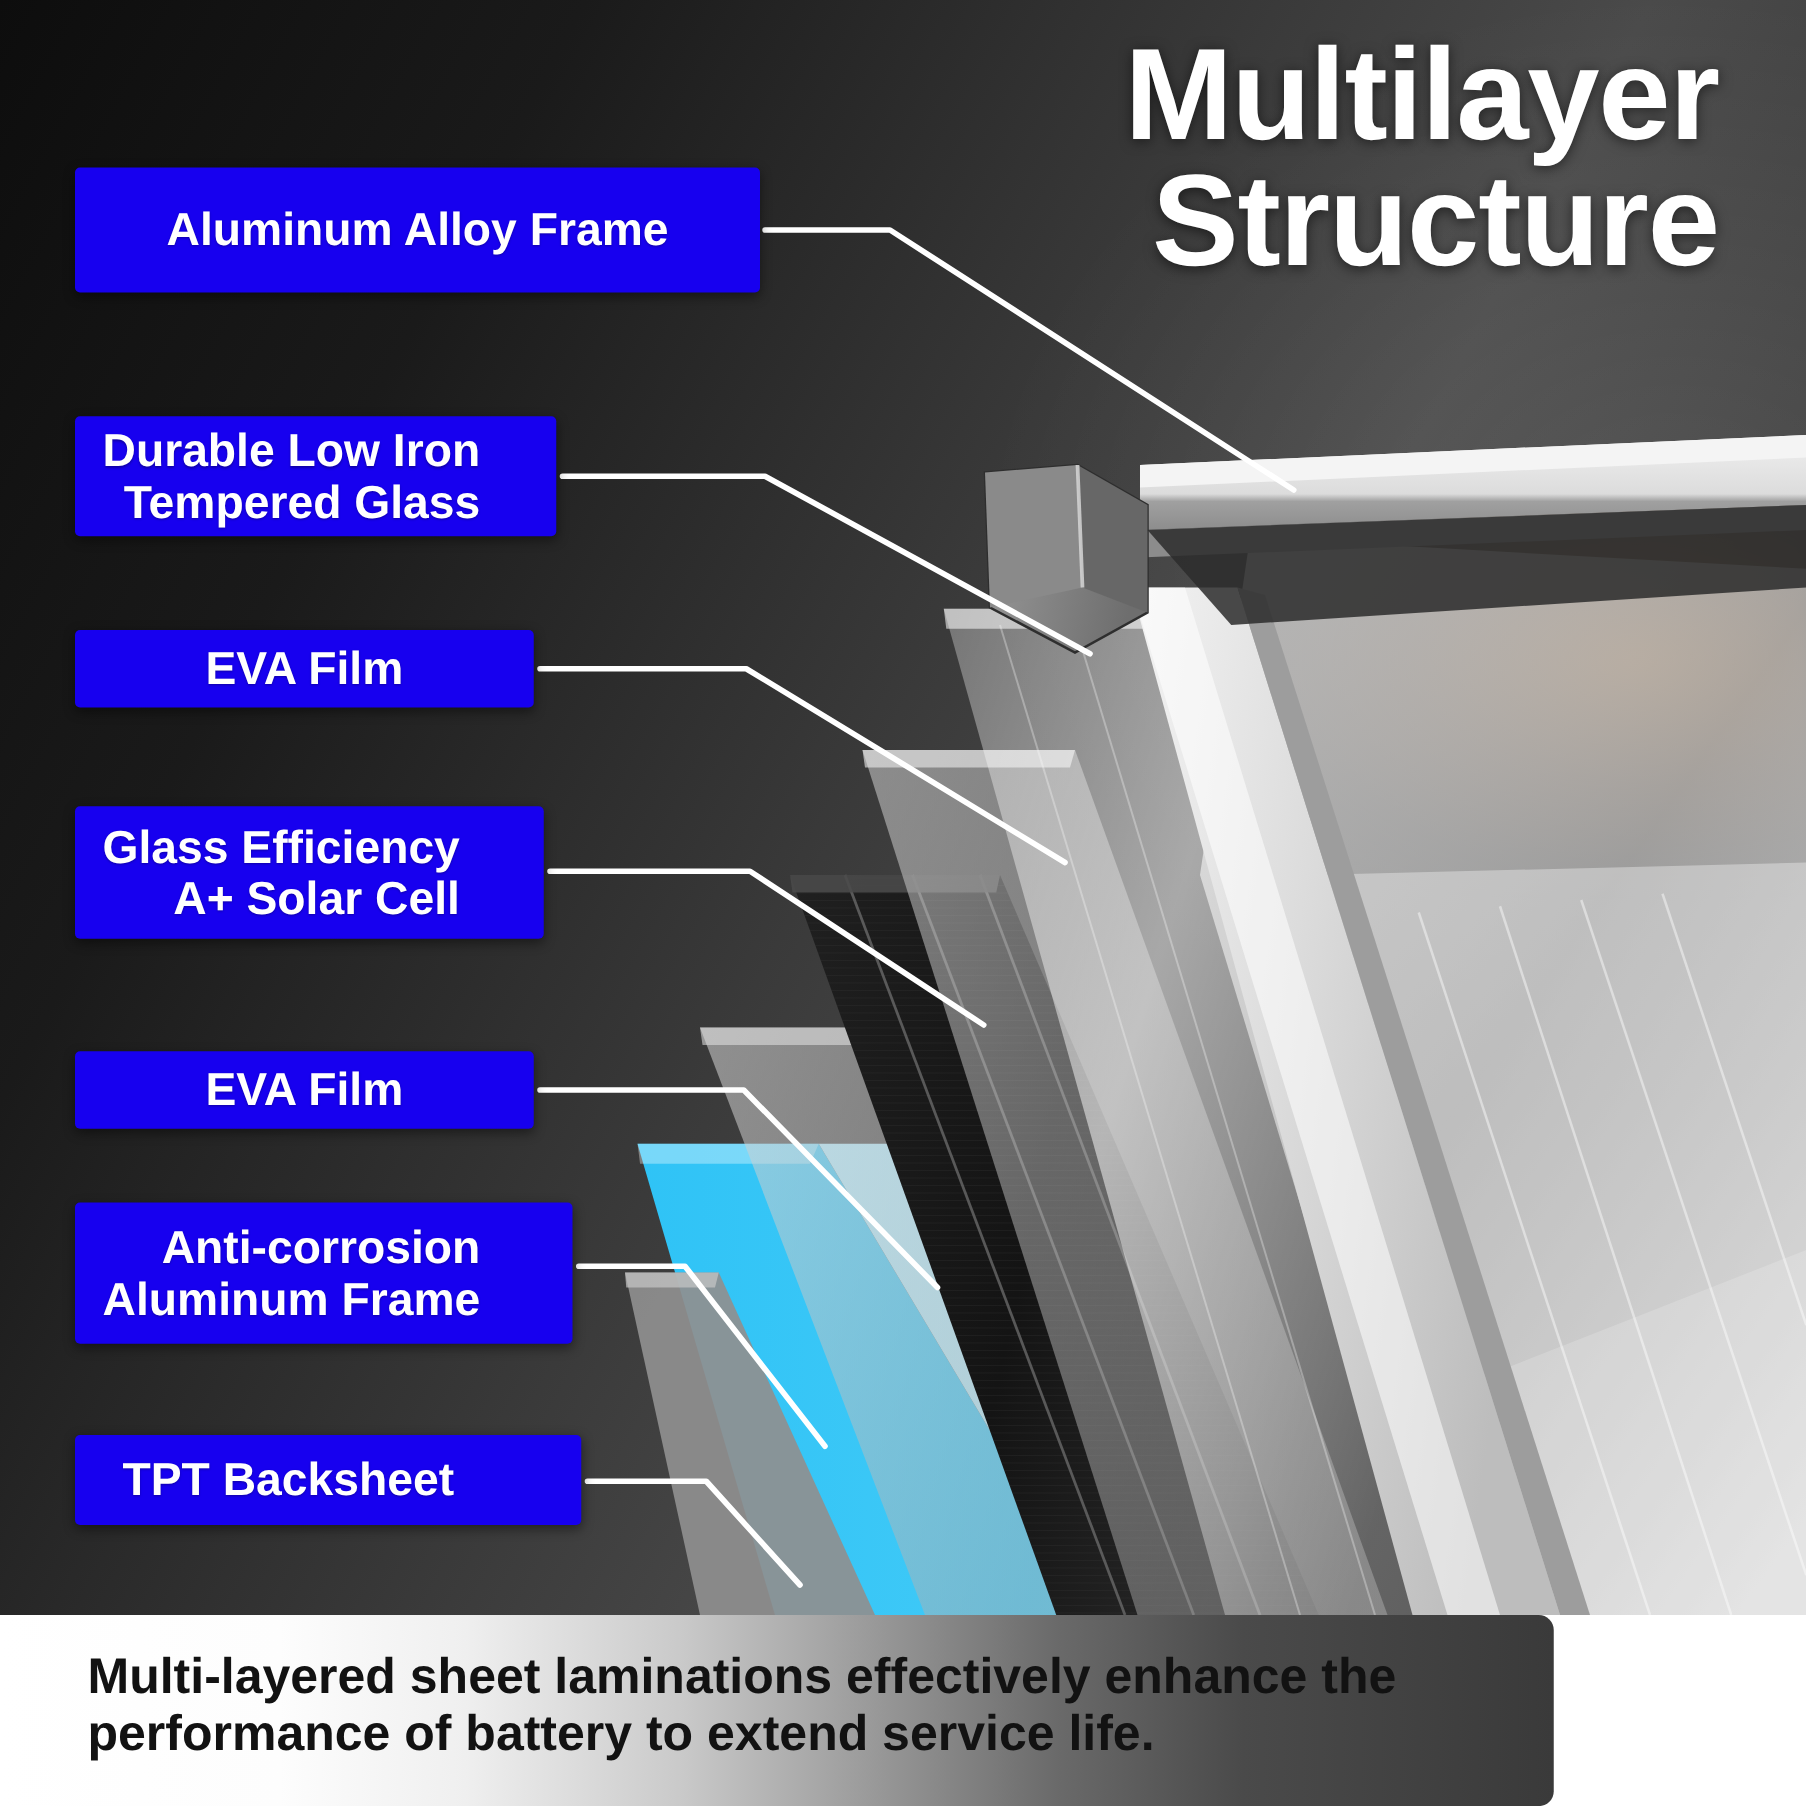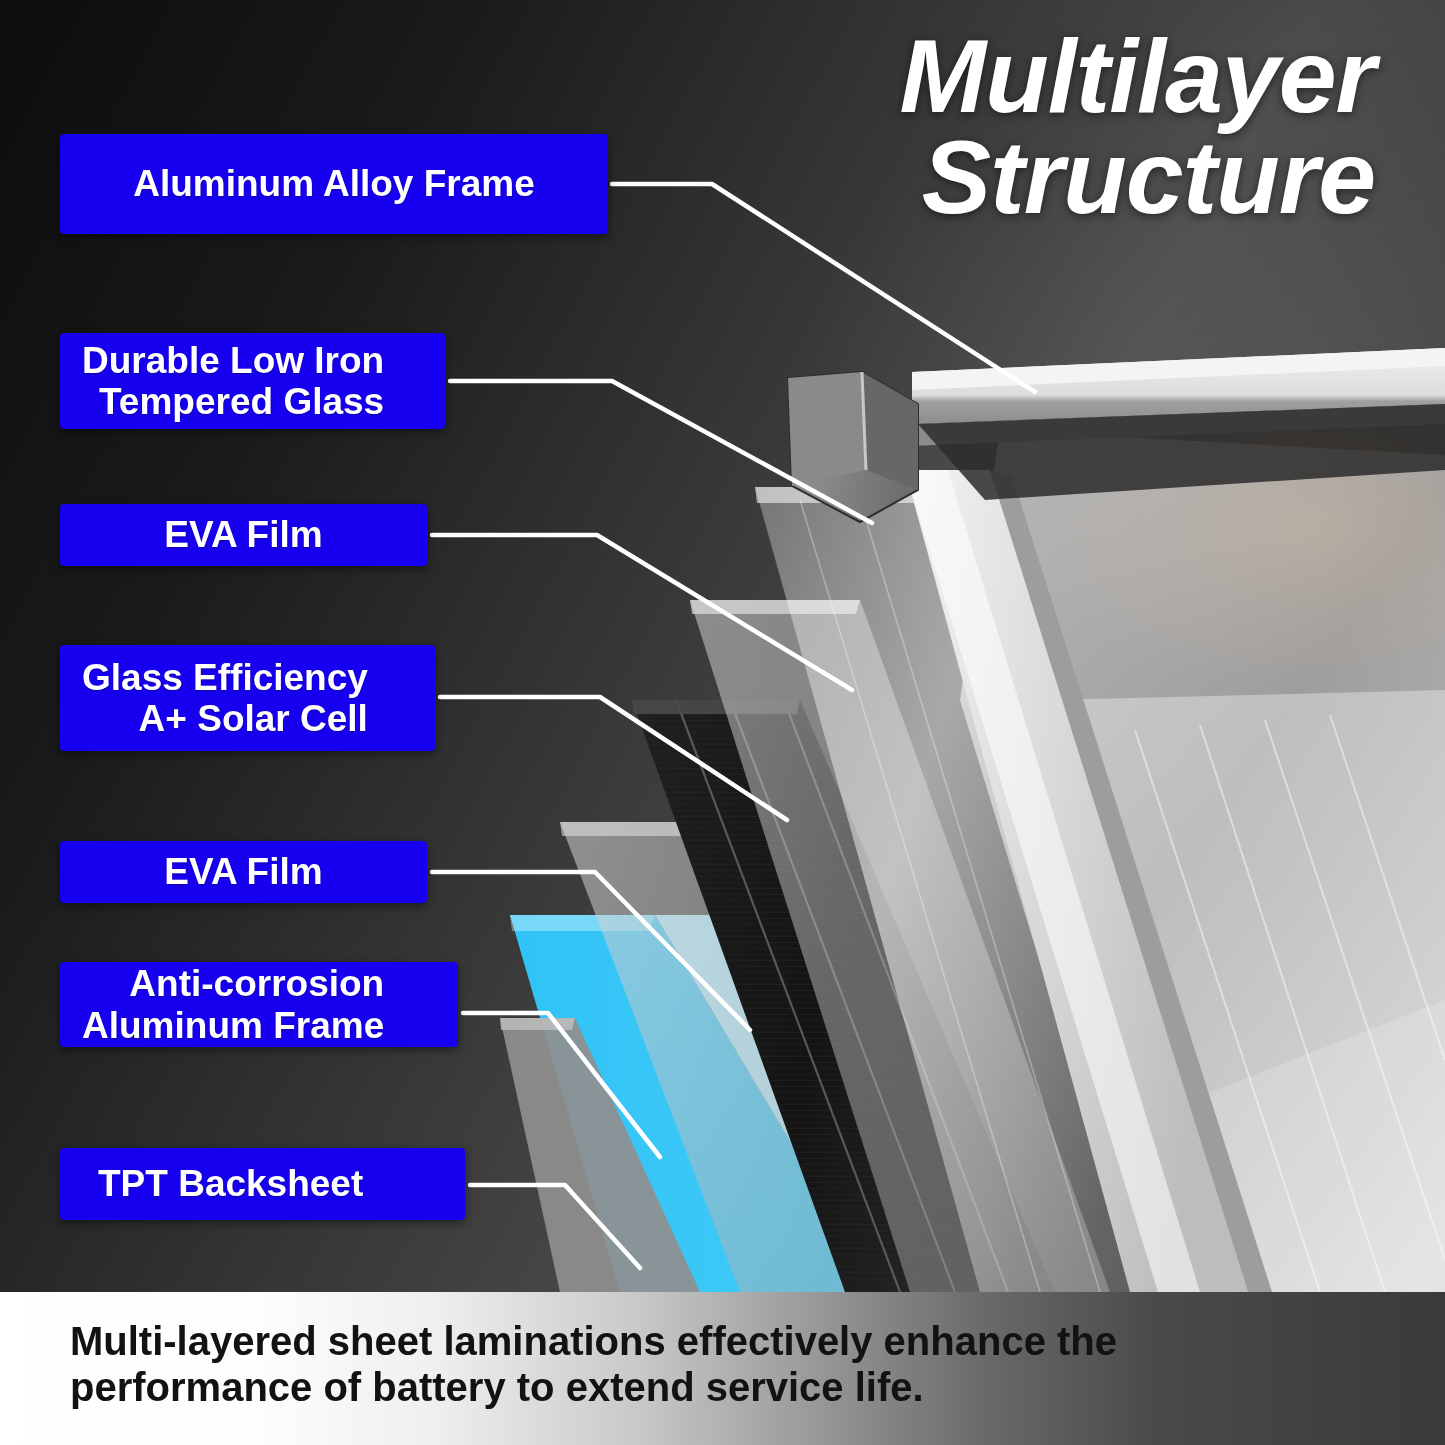--- a/index.html
+++ b/index.html
@@ -55,21 +55,20 @@
     top: 26px;
     width: 700px;
     text-align: right;
     color: #ffffff;
     font-weight: bold;
     font-size: 104px;
     line-height: 0.97;
     letter-spacing: -1px;
     text-shadow: 0 2px 10px rgba(0,0,0,0.55);
     white-space: pre-line;
-    font-style: italic;
   }
 
   
   .label {
     position: absolute;
     background: #1700ef;
     border-radius: 4px;
     color: #ffffff;
     font-weight: bold;
     font-size: 37px;
@@ -83,25 +82,26 @@
     text-shadow: 0 1px 2px rgba(0,0,0,0.30);
   }
   .label.center { justify-content: center; text-align: center; }
   .label.left   { justify-content: flex-start; text-align: right; }
 
   
   #caption-band {
     position: absolute;
     left: 0;
     top: 1292px;
-    width: 1445px;
+    width: 1243px;
     height: 153px;
     background: linear-gradient(90deg,
         #ffffff 0%, #fdfdfd 18%, #efefef 30%, #c9c9c9 44%,
         #9a9a9a 56%, #6a6a6a 68%, #4a4a4a 80%, #3a3a3a 100%);
+    border-radius: 12px;
   }
   #caption-text {
     position: absolute;
     left: 70px;
     top: 26px;
     width: 1300px;
     color: #121212;
     font-weight: bold;
     font-size: 40px;
     line-height: 1.16;
@@ -261,21 +261,21 @@
   <div class="label left" style="left:60px; top:333px; width:385px; height:96px;">Durable Low Iron
 Tempered Glass</div>
 
   <div class="label center" style="left:60px; top:504px; width:367px; height:62px;">EVA Film</div>
 
   <div class="label left" style="left:60px; top:645px; width:375px; height:106px;">Glass Efficiency
 A+ Solar Cell</div>
 
   <div class="label center" style="left:60px; top:841px; width:367px; height:62px;">EVA Film</div>
 
-  <div class="label left" style="left:60px; top:962px; width:398px; height:85px;">Anti-corrosion
+  <div class="label left" style="left:60px; top:962px; width:398px; height:113px;">Anti-corrosion
 Aluminum Frame</div>
 
   <div class="label left" style="left:60px; top:1148px; width:405px; height:72px; padding-left:38px;">TPT Backsheet</div>
 
   <div id="caption-band">
     <div id="caption-text">Multi-layered sheet laminations effectively enhance the
 performance of battery to extend service life.</div>
   </div>
 
 </div>

